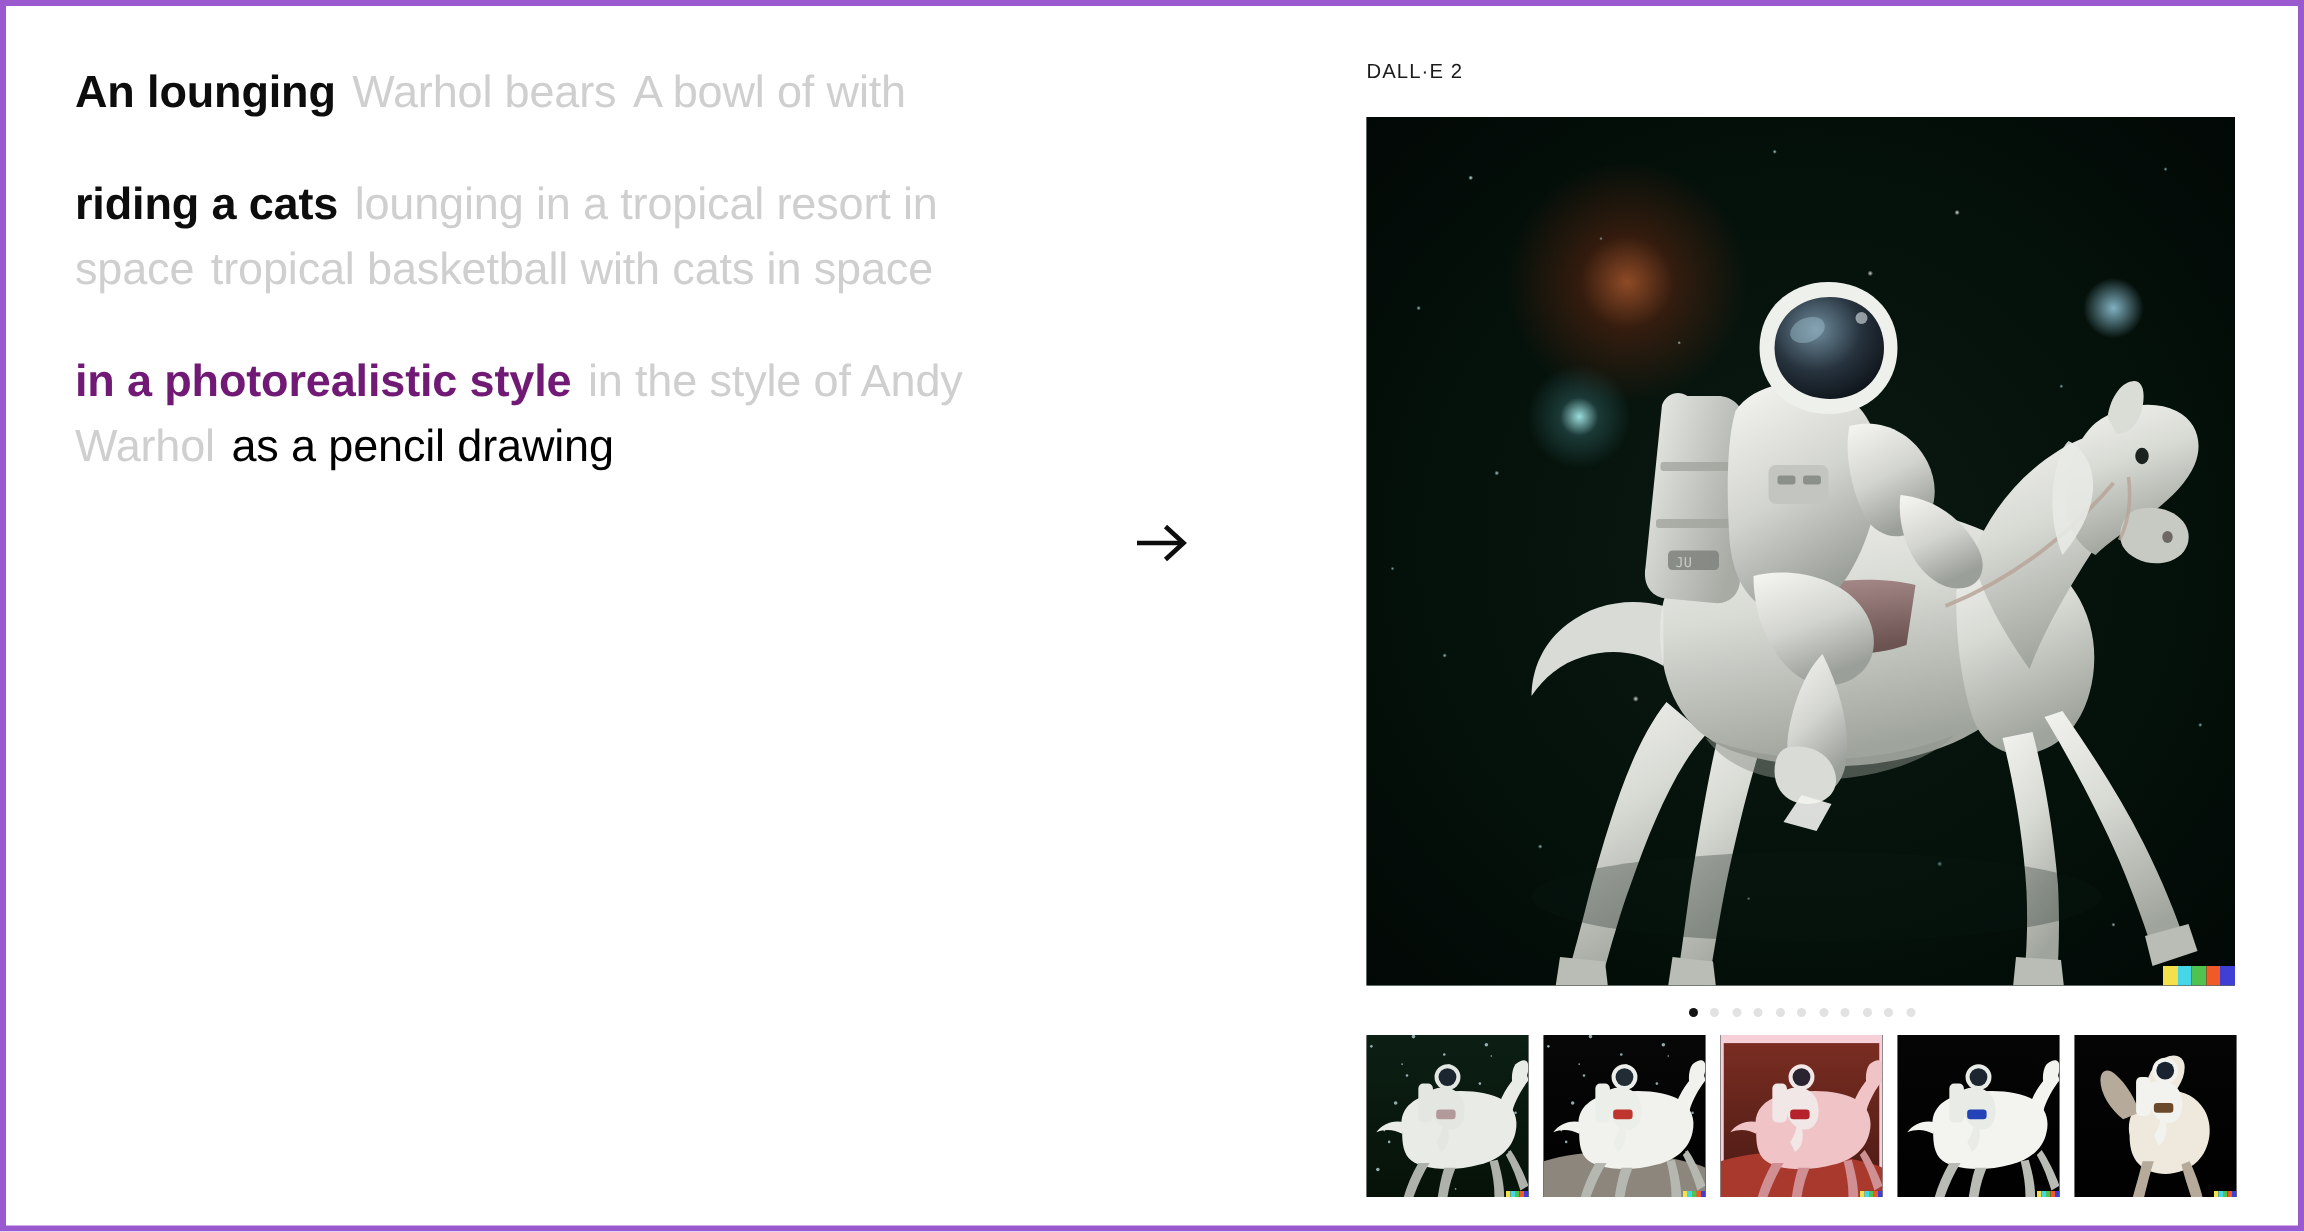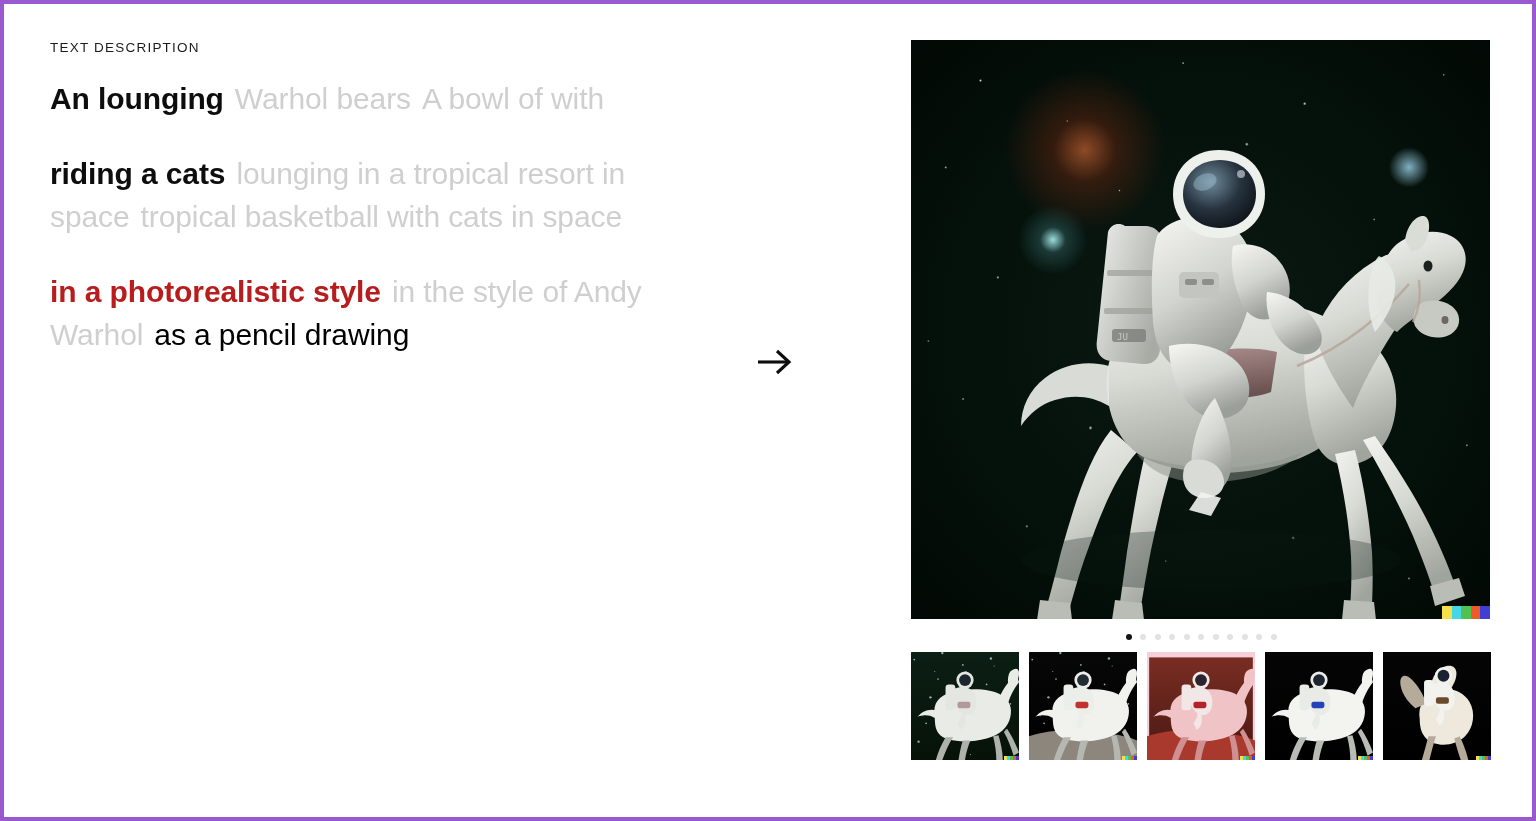--- a/index.html
+++ b/index.html
@@ -179,43 +179,43 @@
     display: flex; height: 4px;
   }
   .thumb .wm span { width: 3px; height: 4px; display: block; }
 </style>
 </head>
 <body>
 
 <div id="page" style="border-color: rgb(155, 89, 208); background: rgb(255, 255, 255);">
 
   <div class="left-pane">
-    <div class="section-label">TEXT DESCRIPTION</div>
 
     <div class="prompt-group">
       <span class="chip-active" style="color: rgb(13, 13, 13);">An lounging</span><span class="chip-gap"></span><span class="chip-muted" style="color: rgb(207, 207, 207);">Warhol bears</span><span class="chip-gap"></span><span class="chip-muted" style="color: rgb(207, 207, 207);">A bowl of with</span>
     </div>
 
     <div class="prompt-group">
       <span class="chip-active" style="color: rgb(13, 13, 13);">riding a cats</span><span class="chip-gap"></span><span class="chip-muted" style="color: rgb(207, 207, 207);">lounging in a tropical resort in space</span><span class="chip-gap"></span><span class="chip-muted" style="color: rgb(207, 207, 207);">tropical basketball with cats in space</span>
     </div>
 
     <div class="prompt-group">
-      <span class="chip-active" style="color: #b91c1c;">in a photorealistic style</span><span class="chip-gap"></span><span class="chip-muted" style="color: rgb(207, 207, 207);">in the style of Andy Warhol</span><span class="chip-gap"></span><span class="chip-muted" style="color: #000000;">as a pencil drawing</span>
+      <span class="chip-active" style="color: #701a75;">in a photorealistic style</span><span class="chip-gap"></span><span class="chip-muted" style="color: rgb(207, 207, 207);">in the style of Andy Warhol</span><span class="chip-gap"></span><span class="chip-muted" style="color: #000000;">as a pencil drawing</span>
     </div>
   </div>
 
   <div class="arrow">
     <svg viewBox="0 0 44 44" aria-hidden="true">
       <path d="M6 22 H36" stroke="currentColor" stroke-width="3.1" fill="none" stroke-linecap="butt"></path>
       <path d="M25 11 L37 22 L25 33" stroke="currentColor" stroke-width="3.1" fill="none" stroke-linecap="butt" stroke-linejoin="miter"></path>
     </svg>
   </div>
 
   <div class="right-pane">
+    <div class="model-label">DALL·E 2</div>
 
     <div class="hero-frame">
       <div class="space-bg"></div>
       <div class="stars"></div>
 
       <div class="hero-art">
         <svg viewBox="0 0 579 579" preserveAspectRatio="none" aria-hidden="true">
           <defs>
             <linearGradient id="horseG" x1="0" y1="0" x2="0.3" y2="1">
               <stop offset="0%" stop-color="#f2f3ef"></stop>

